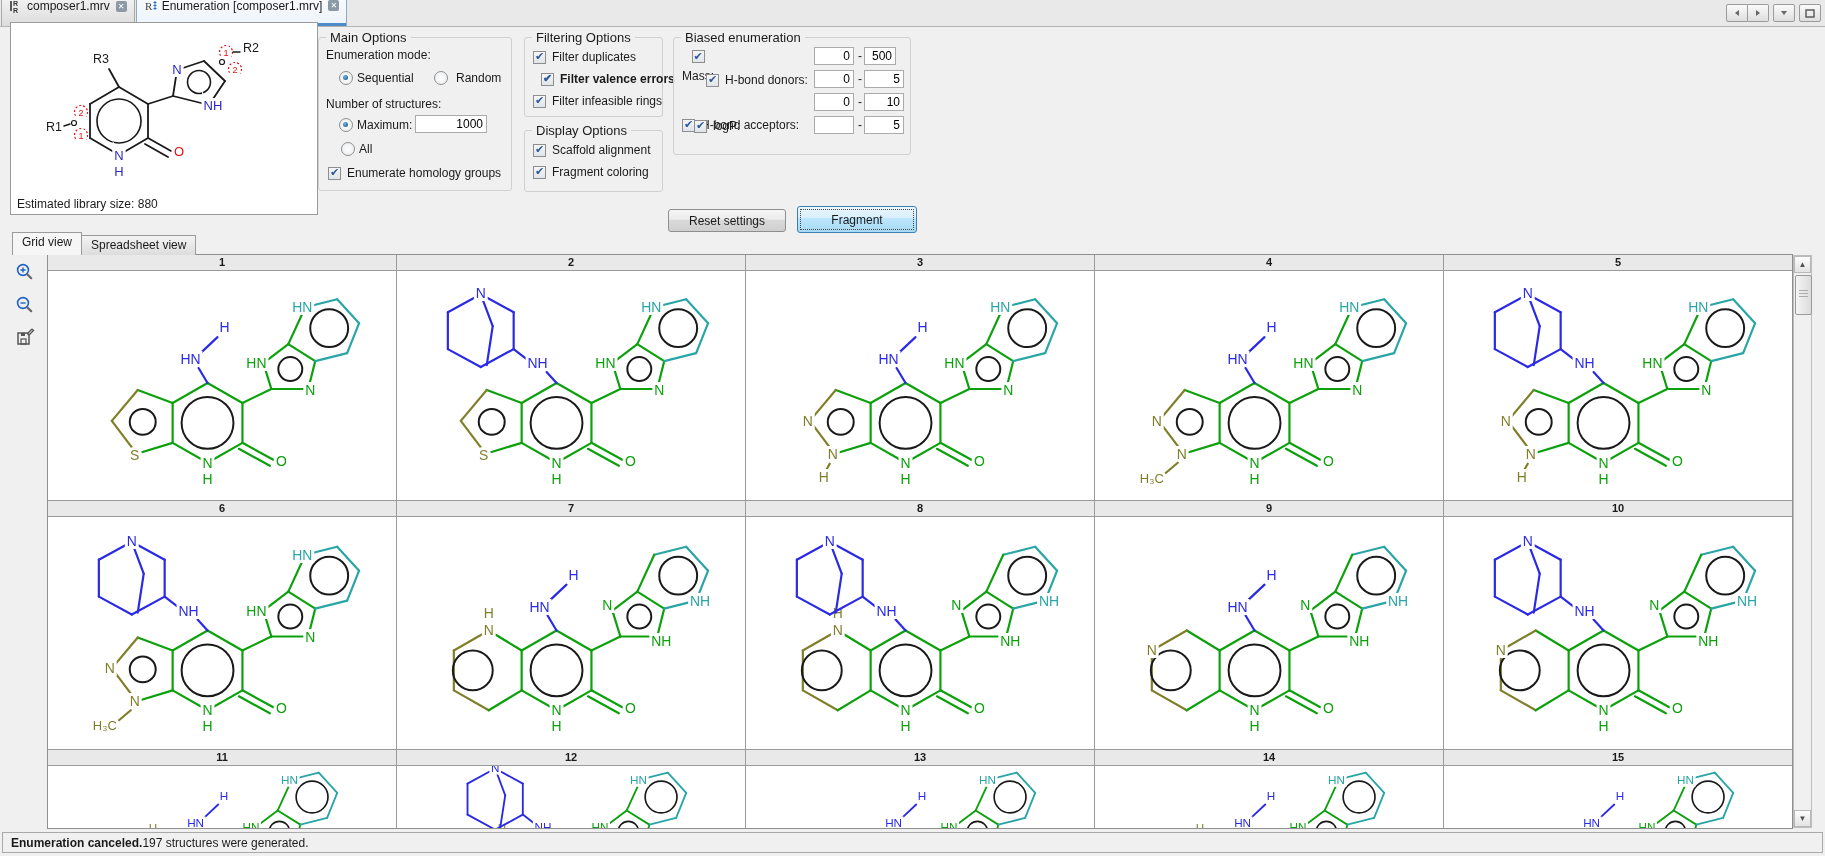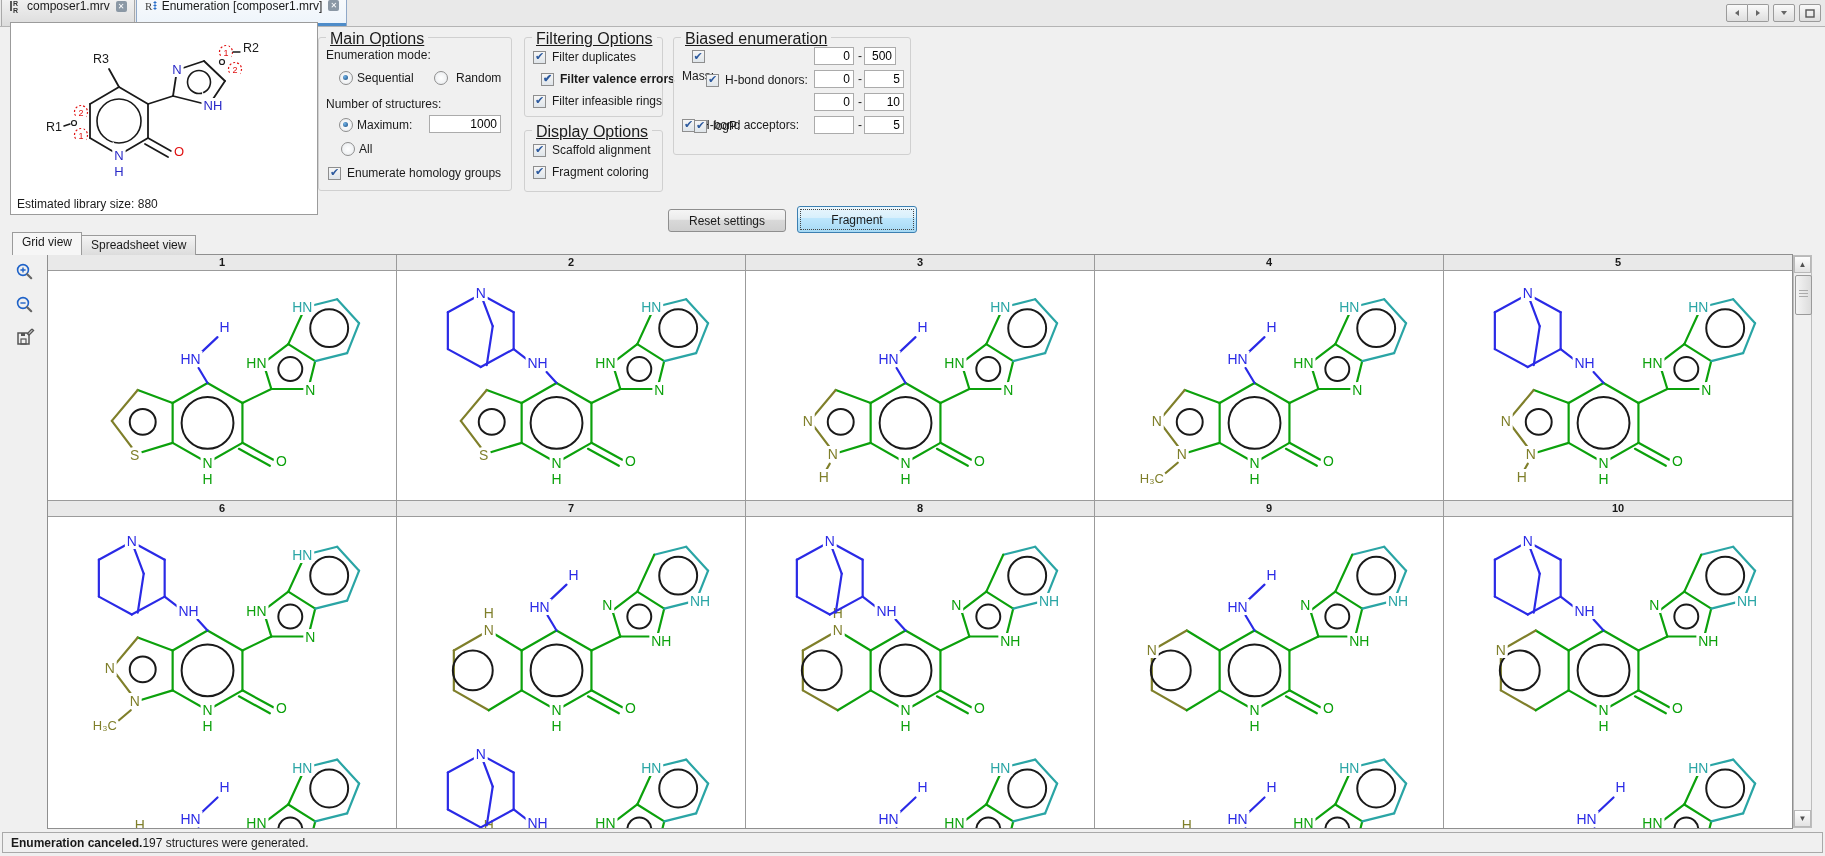--- a/index.html
+++ b/index.html
@@ -22,21 +22,21 @@
   .wbtn svg{display:block}
   .wpair{display:flex;}
   .wpair .wbtn:first-child{border-top-right-radius:0;border-bottom-right-radius:0;}
   .wpair .wbtn:last-child{border-left:none;border-top-left-radius:0;border-bottom-left-radius:0;}
   
   .preview-panel{position:absolute;left:10px;top:22px;width:306px;height:191px;background:#fff;
           border:1px solid #9b9b9b;}
   .preview-panel svg{display:block;margin:2px auto 0 auto;}
   .libsize{position:absolute;left:6px;bottom:3px;font-size:12px;}
   .group{position:absolute;border:1px solid #d0d0d0;border-radius:3px;background:transparent;}
-  .gtitle{position:absolute;top:-8px;left:7px;background:#f0f0f0;padding:0 4px;font-size:16px;text-decoration:underline;}
+  .gtitle{position:absolute;top:-8px;left:7px;background:#f0f0f0;padding:0 4px;font-size:13px;}
   .lbl{position:absolute;font-size:12px;white-space:nowrap;}
   .radio{position:absolute;width:12px;height:12px;border:1px solid #8e8e8e;border-radius:50%;
          background:radial-gradient(#ffffff,#e6e9ec);}
   .radio.on::after{content:"";position:absolute;left:3px;top:3px;width:5px;height:5px;border-radius:50%;
          background:radial-gradient(circle at 35% 35%,#6fb3e8,#18487c);}
   .chk{width:13px;height:13px;border:1px solid #8e8e8e;background:linear-gradient(#f6f6f6,#dfe5ea);
        display:inline-flex;align-items:center;justify-content:center;flex:0 0 13px;box-sizing:border-box;}
   .chk.on::after{content:"\2714";font-size:11px;color:#2d5a9e;line-height:11px;margin-top:-1px;}
   .field{position:absolute;height:18px;border:1px solid #ababab;background:#fff;font-size:12px;
          text-align:right;padding:0 3px;box-sizing:border-box;font-family:"Liberation Sans",sans-serif;}
@@ -180,21 +180,21 @@
 <div class="group" style="left:318px;top:37px;width:192px;height:152px;">
   <span class="gtitle">Main Options</span>
   <span class="lbl" style="left:7px;top:10px;">Enumeration mode:</span>
   <span class="radio on" style="left:20px;top:33px;"></span>
   <span class="lbl" style="left:38px;top:33px;">Sequential</span>
   <span class="radio" style="left:115px;top:33px;"></span>
   <span class="lbl" style="left:137px;top:33px;text-align:center;">Random</span>
   <span class="lbl" style="left:7px;top:59px;">Number of structures:</span>
   <span class="radio on" style="left:20px;top:80px;"></span>
   <span class="lbl" style="left:38px;top:80px;">Maximum:</span>
-  <input class="field" style="left: 110px; top: 77px; width: 72px;" value="1000">
+  <input class="field" style="left: 96px; top: 77px; width: 72px;" value="1000">
   <span class="radio" style="left:22px;top:104px;"></span>
   <span class="lbl" style="left:40px;top:104px;">All</span>
   <div class="chkrow" style="left:9px;top:128px;">
     <span class="chk on"></span>
     <span>Enumerate homology groups</span>
   </div>
 </div>
 
 <div class="group" style="left:524px;top:37px;width:137px;height:78px;">
   <span class="gtitle">Filtering Options</span>
@@ -791,20 +791,27 @@
           <text x="84" y="27" fill="#2a2ae6" font-size="14" text-anchor="middle" style="paint-order:stroke;stroke:#ffffff;stroke-width:6px;font-family:'Liberation Sans',sans-serif">N</text>
           <text x="160" y="197" fill="#0ca10c" font-size="14" text-anchor="middle" style="paint-order:stroke;stroke:#ffffff;stroke-width:6px;font-family:'Liberation Sans',sans-serif">N</text>
           <text x="160" y="213" fill="#0ca10c" font-size="14" text-anchor="middle" style="paint-order:stroke;stroke:#ffffff;stroke-width:6px;font-family:'Liberation Sans',sans-serif">H</text>
           <text x="234" y="195" fill="#0ca10c" font-size="14" text-anchor="middle" style="paint-order:stroke;stroke:#ffffff;stroke-width:6px;font-family:'Liberation Sans',sans-serif">O</text>
           <text x="211" y="91" fill="#0ca10c" font-size="14" text-anchor="middle" style="paint-order:stroke;stroke:#ffffff;stroke-width:6px;font-family:'Liberation Sans',sans-serif">N</text>
           <text x="265" y="128" fill="#0ca10c" font-size="14" text-anchor="middle" style="paint-order:stroke;stroke:#ffffff;stroke-width:6px;font-family:'Liberation Sans',sans-serif">NH</text>
           <text x="304" y="87" fill="#2aa5a5" font-size="14" text-anchor="middle" style="paint-order:stroke;stroke:#ffffff;stroke-width:6px;font-family:'Liberation Sans',sans-serif">NH</text>
         </svg>
       </div>
     </div>
+    <div class="band mid">
+      <div class="bandcell">11</div>
+      <div class="bandcell">12</div>
+      <div class="bandcell">13</div>
+      <div class="bandcell">14</div>
+      <div class="bandcell">15</div>
+    </div>
     <div class="grow fill">
       <div class="cell">
         <svg viewBox="0 20 349 74" preserveAspectRatio="xMidYMid meet">
           <line x1="160" y1="112" x2="125" y2="132" stroke="#0ca10c" stroke-width="2.2" stroke-linecap="round"></line>
           <line x1="125" y1="132" x2="125" y2="172" stroke="#0ca10c" stroke-width="2.2" stroke-linecap="round"></line>
           <line x1="125" y1="172" x2="160" y2="192" stroke="#0ca10c" stroke-width="2.2" stroke-linecap="round"></line>
           <line x1="160" y1="192" x2="195" y2="172" stroke="#0ca10c" stroke-width="2.2" stroke-linecap="round"></line>
           <line x1="195" y1="172" x2="195" y2="132" stroke="#0ca10c" stroke-width="2.2" stroke-linecap="round"></line>
           <line x1="195" y1="132" x2="160" y2="112" stroke="#0ca10c" stroke-width="2.2" stroke-linecap="round"></line>
           <circle cx="160" cy="152" r="26" fill="none" stroke="#1a1a1a" stroke-width="2"></circle>

